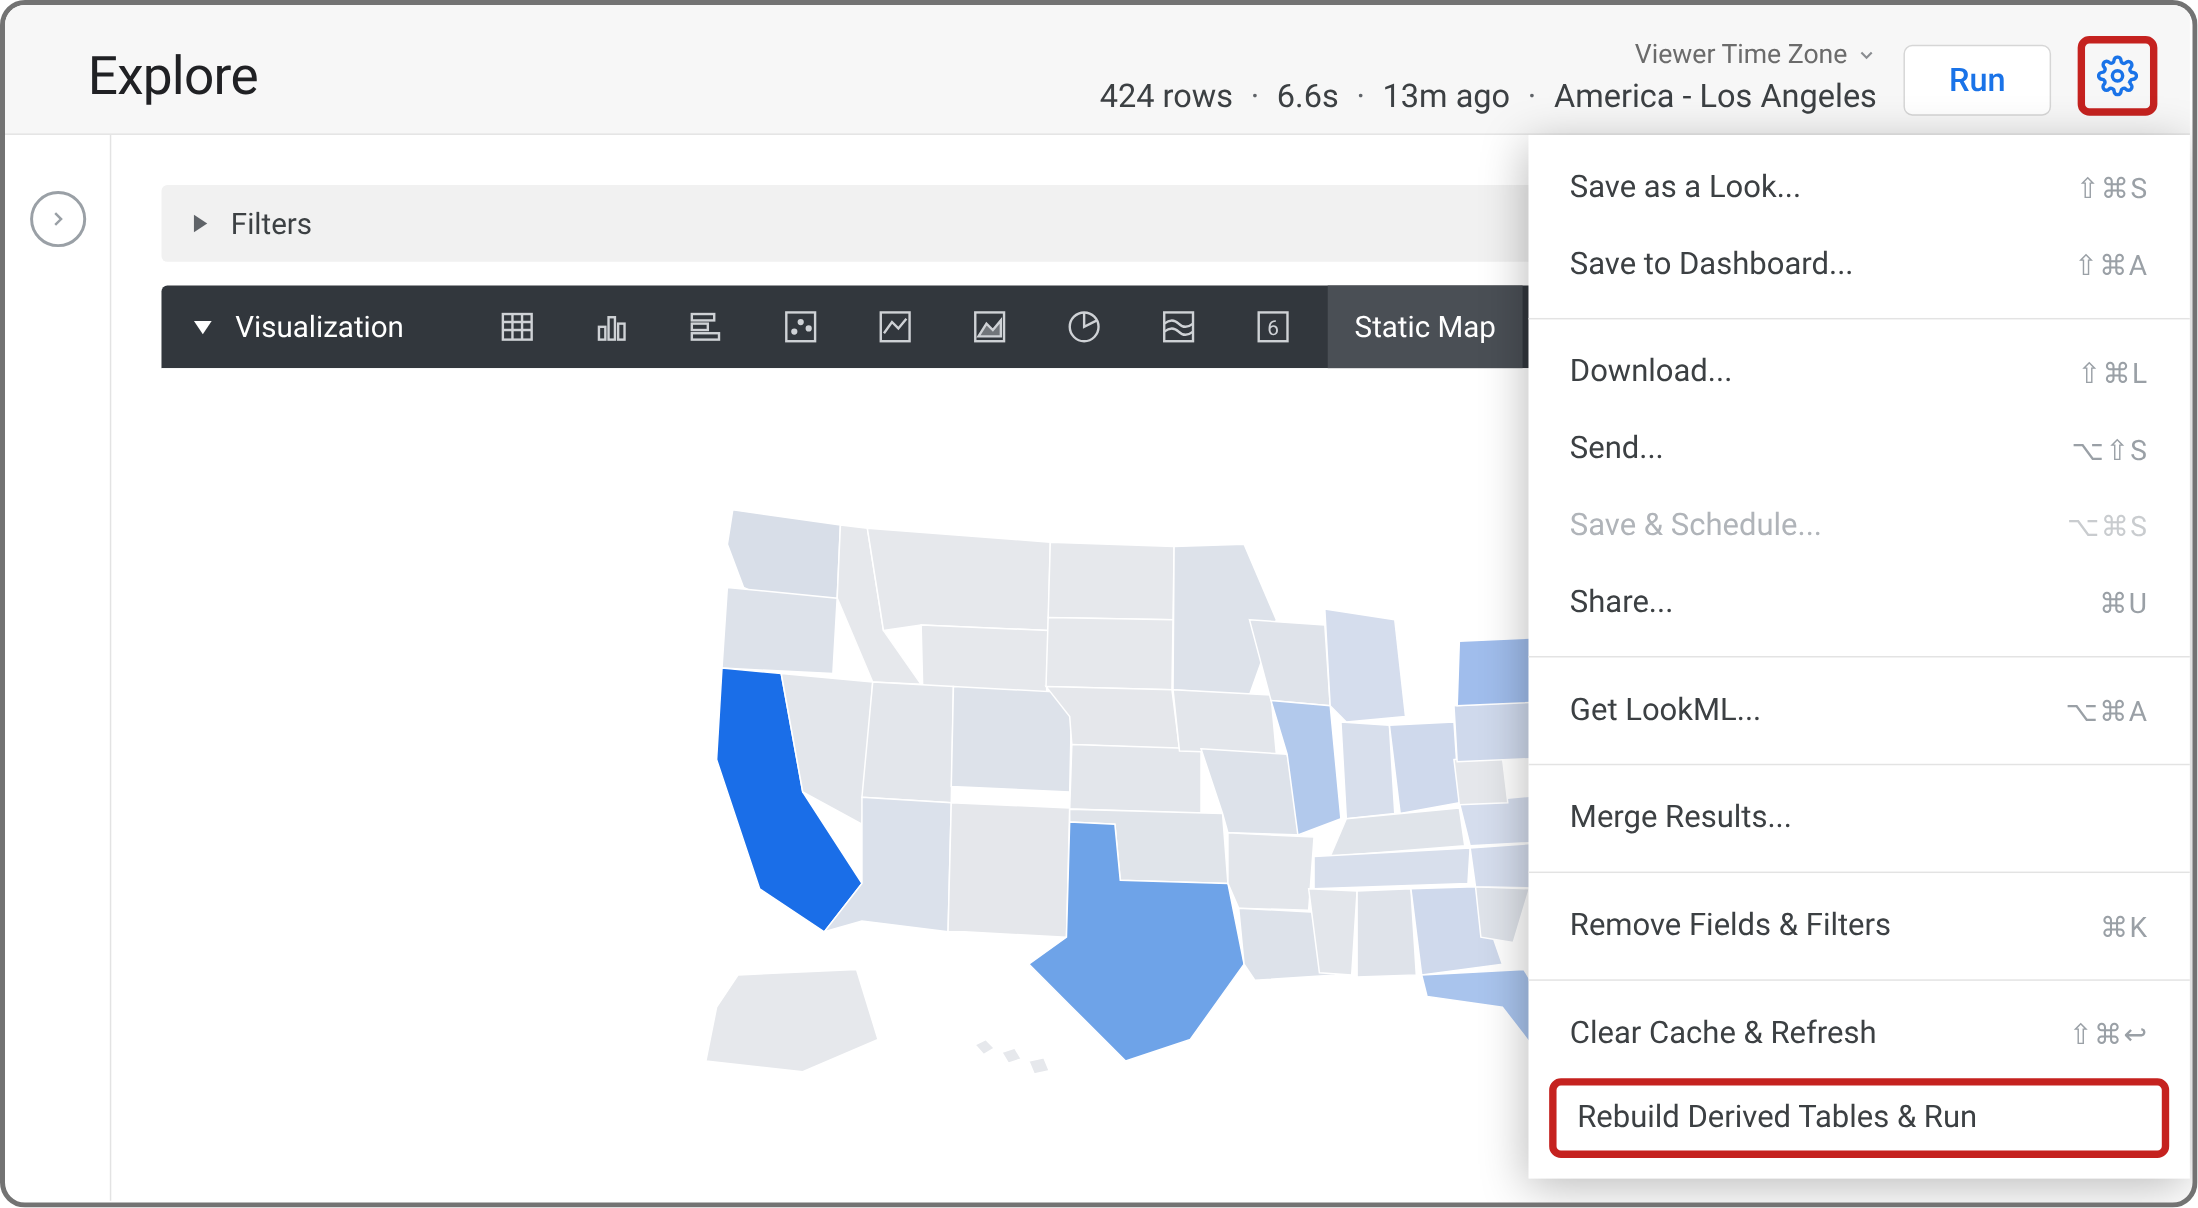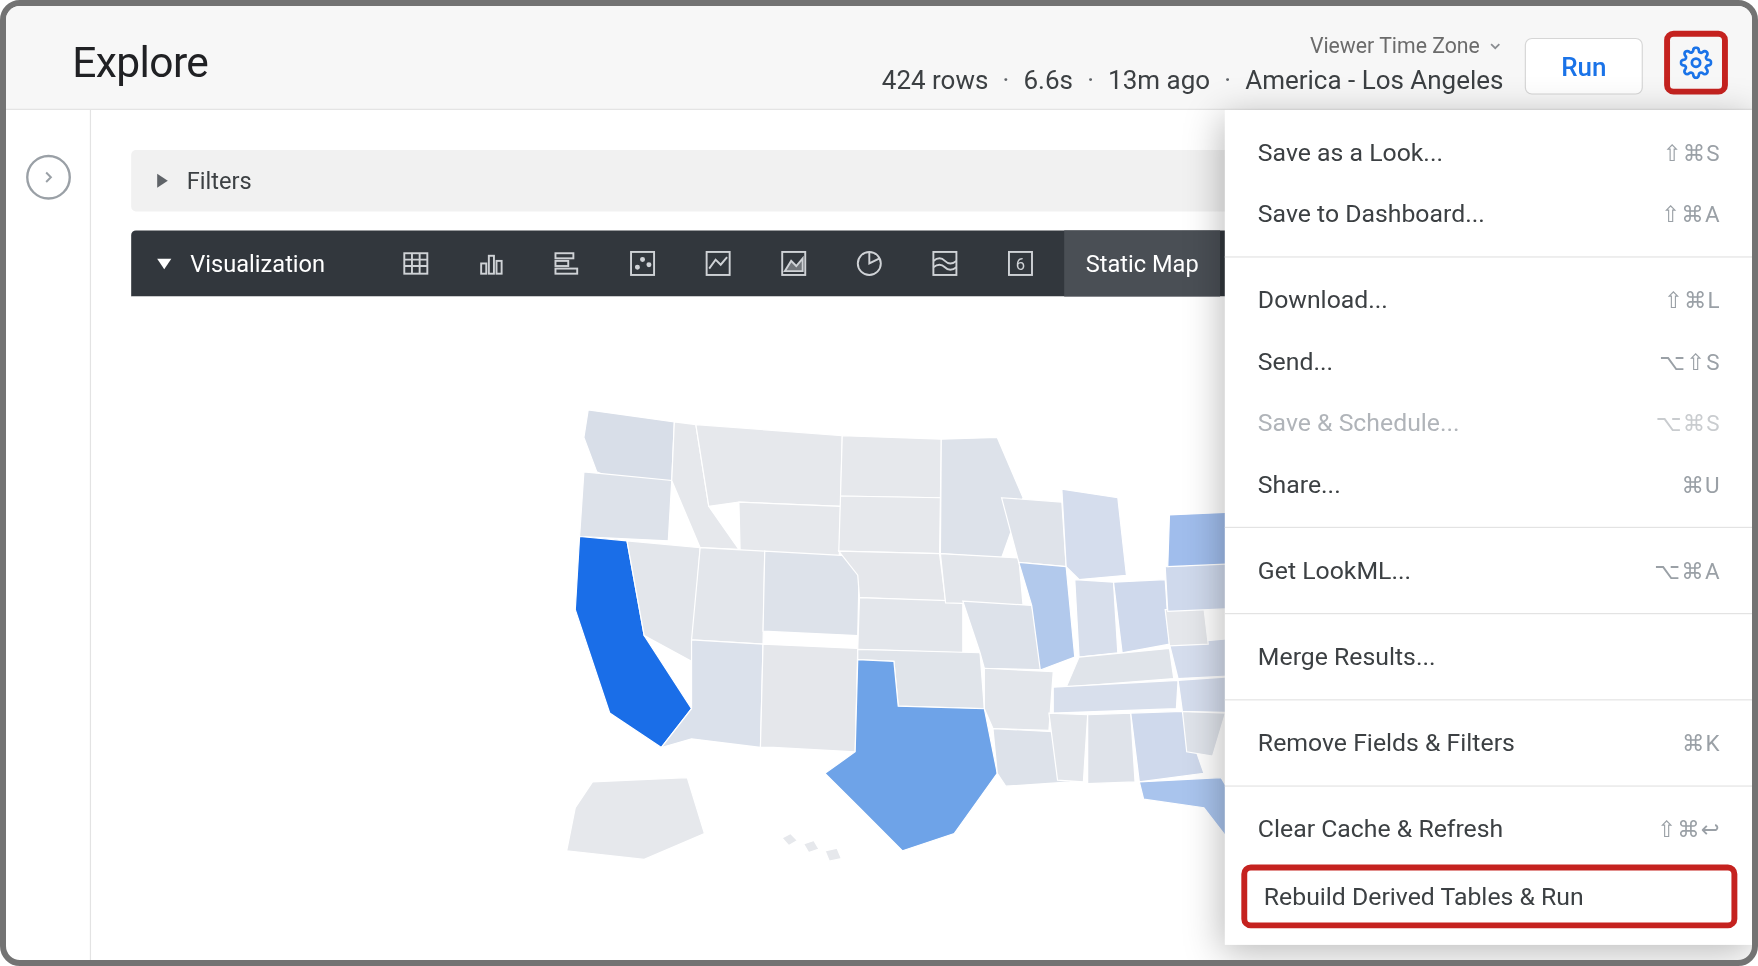--- a/index.html
+++ b/index.html
@@ -1,17 +1,17 @@
 <!DOCTYPE html>
 <html><head>
 <meta charset="utf-8">
 <style>
   * { box-sizing: border-box; margin: 0; padding: 0; }
   html, body { width: 100%; height: 100%; font-family: -apple-system, BlinkMacSystemFont, "Segoe UI", Roboto, Arial, sans-serif; background: #fff; }
-  .outer-frame { width: 1758px; height: 966px; border: 6px solid #737373; border-radius: 20px; overflow: hidden; position: relative; background: #fff; }
+  .outer-frame { width: 1758px; height: 966px; border: 4px solid #737373; border-radius: 20px; overflow: hidden; position: relative; background: #fff; }
   .scale-wrap { transform-origin: top left; }
   .inner { width: 1480px; height: 810px; position: relative; }
 
   
   .header { width: 100%; height: 88px; background: #f7f7f7; border-bottom: 1px solid #e3e3e3; display: flex; align-items: flex-end; padding: 0 22px 12px 56px; }
   .title { font-size: 36px; color: #202124; font-weight: 400; letter-spacing: -0.5px; flex: 0 0 auto; padding-bottom: 6px;}
   .header-right { margin-left: auto; display: flex; align-items: flex-end; gap: 18px; }
   .tz-row { color: #6b6b6b; font-size: 18px; display:flex; align-items:center; gap:6px; margin-bottom:2px;}
   .stats-row { color: #3c4043; font-size: 22px; display: flex; align-items: center; gap: 10px; }
   .stats-row .dot::before { content: "·"; color: #5f6368; margin: 0 2px; }

